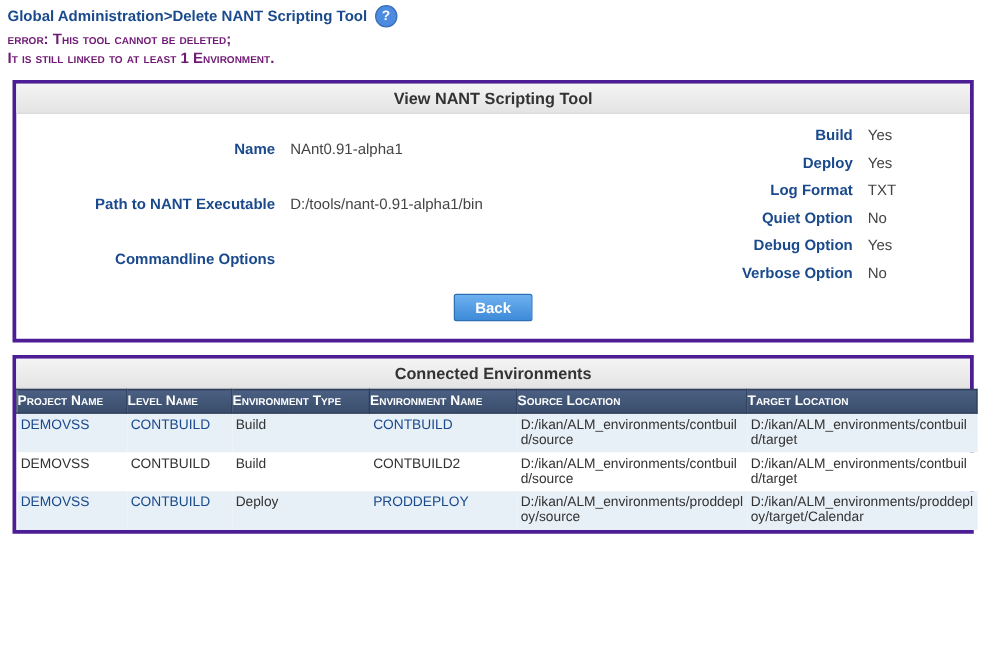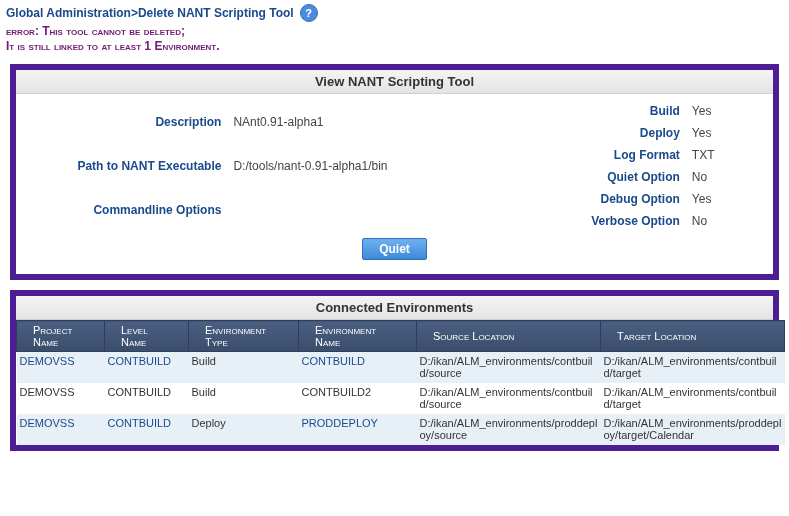--- a/index.html
+++ b/index.html
@@ -36,21 +36,21 @@
   .error {
     color:#701a75;
     font-family: Verdana, Arial, sans-serif;
     font-variant: small-caps;
     font-weight:bold;
     font-size:12px;
     padding: 0 6px 6px 6px;
     line-height:1.25;
   }
   .panel {
-    border:6px solid #4c1d95;
+    border:3px solid #4c1d95;
     margin: 4px 10px 10px 10px;
     background:#fff;
   }
   .panel-header {
     background: linear-gradient(#f4f4f4,#e4e4e4);
     border-bottom:1px solid #d0d0d0;
     text-align:center;
     font-weight:bold;
     font-size:13px;
     color:#333;
@@ -87,22 +87,22 @@
     width:100%;
     border-collapse:collapse;
     font-size:11px;
     table-layout:fixed;
   }
   .grid th {
     background: linear-gradient(#4a5f82,#3a4d6b);
     color:#fff;
     font-variant: small-caps;
     text-align:left;
-    padding:3px 16px;
-    font-weight:normal;
+    padding:3px 0;
+    font-weight:bold;
     border:1px solid #2f3f59;
     font-size:11px;
   }
   .grid td {
     padding:3px 3px;
     border-bottom:1px solid transparent;
     vertical-align:top;
     word-break:break-word;
   }
   .grid tr.odd  { background:#e7eff7; }
@@ -123,22 +123,22 @@
   <div>error: This tool cannot be deleted;</div>
   <div>It is still linked to at least 1 Environment.</div>
 </div>
 
 <div class="panel">
   <div class="panel-header">View NANT Scripting Tool</div>
   <div class="panel-body">
     <div class="two-col">
       <table class="kv-table" style="width:58%;">
         <tbody>
-        <tr>
-          <td class="kv-label">Description</td>
+            <tr>
+          <td class="kv-label">Name</td>
           <td class="kv-value">NAnt0.91-alpha1</td>
         </tr>
         <tr>
           <td class="kv-label">Path to NANT Executable</td>
           <td class="kv-value">D:/tools/nant-0.91-alpha1/bin</td>
         </tr>
         <tr>
           <td class="kv-label">Commandline Options</td>
           <td class="kv-value"></td>
         </tr>
@@ -167,21 +167,21 @@
           <td class="kv-value">Yes</td>
         </tr>
         <tr>
           <td class="kv-label">Verbose Option</td>
           <td class="kv-value">No</td>
         </tr>
       </tbody>
         </table>
     </div>
     <div class="back-bar">
-      <button class="btn">Quiet</button>
+      <button class="btn">Back</button>
     </div>
   </div>
 </div>
 
 <div class="panel">
   <div class="panel-header">Connected Environments</div>
   <div class="panel-body" style="padding:0;">
     <table class="grid">
       <colgroup>
         <col style="width:88px">

